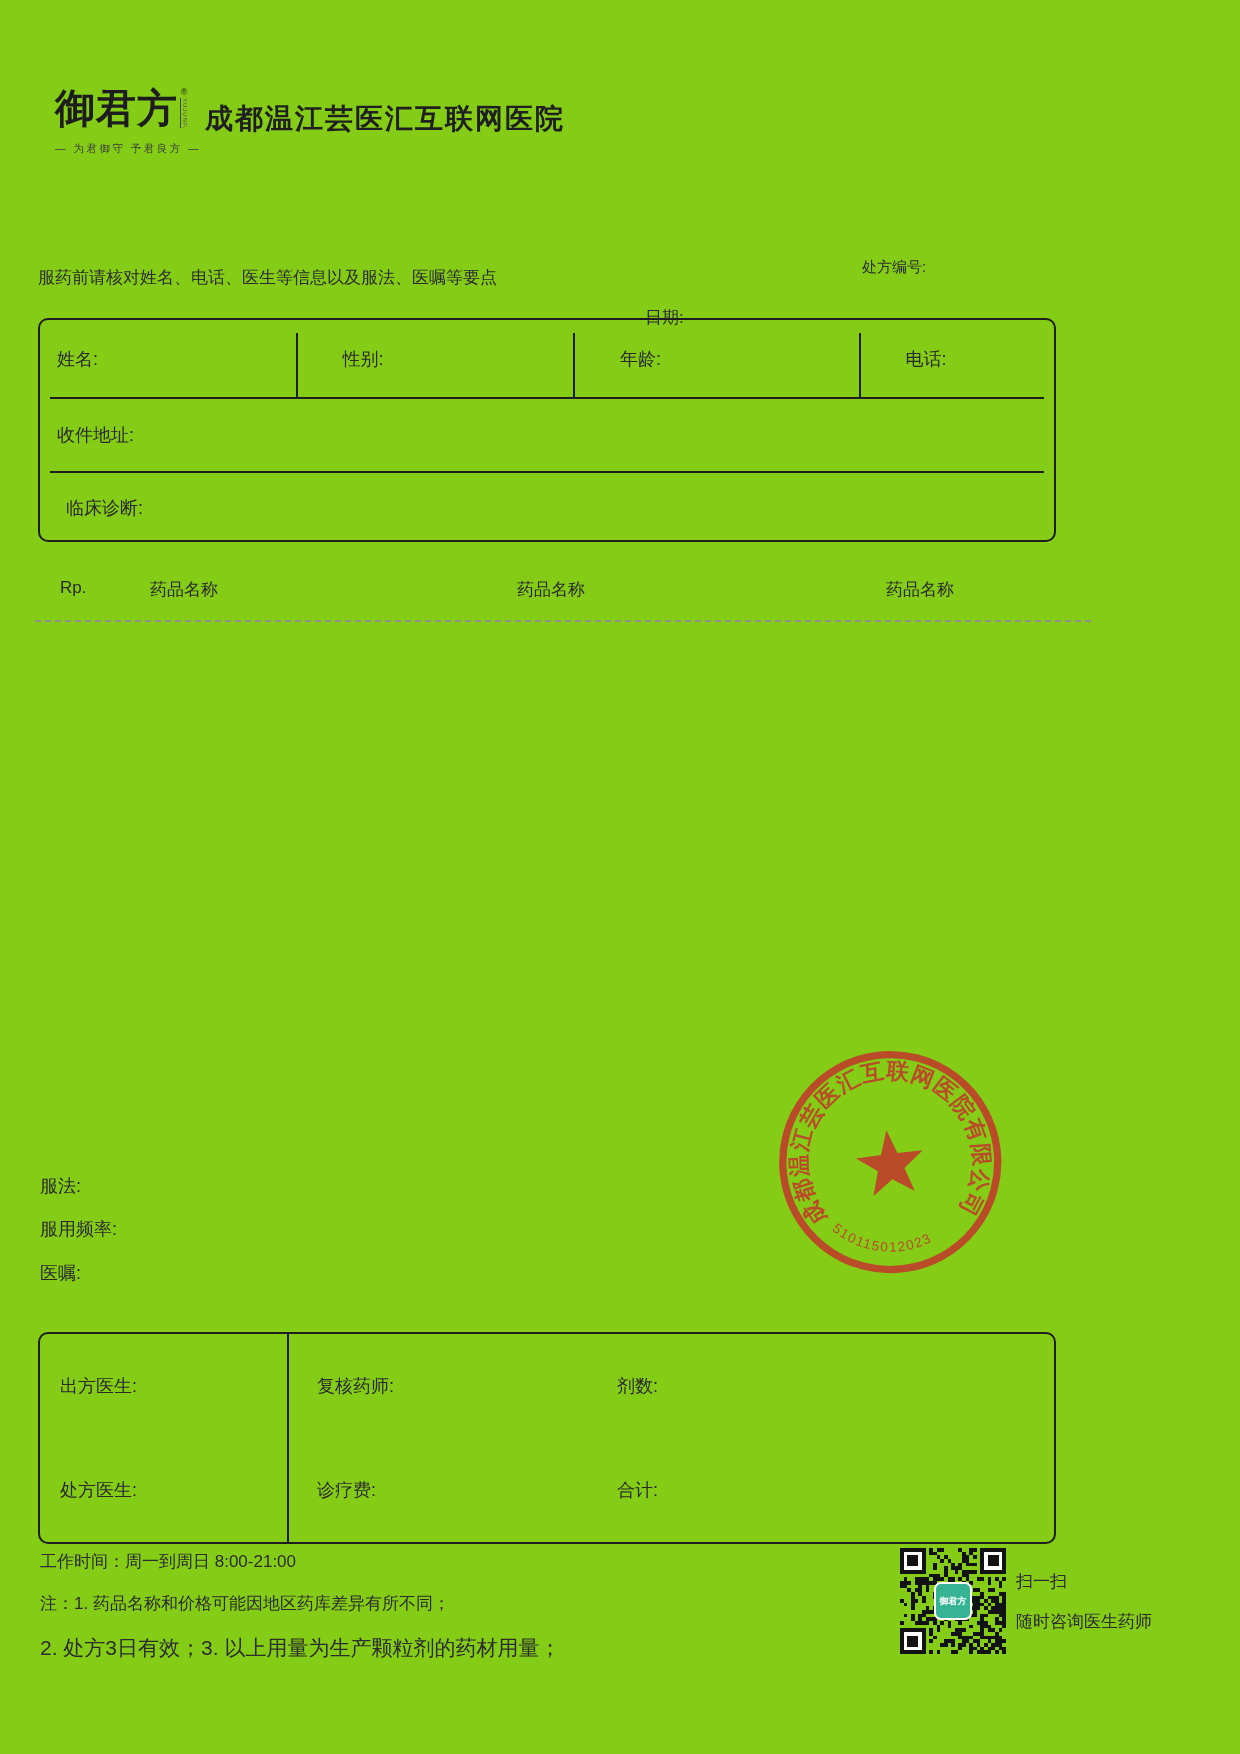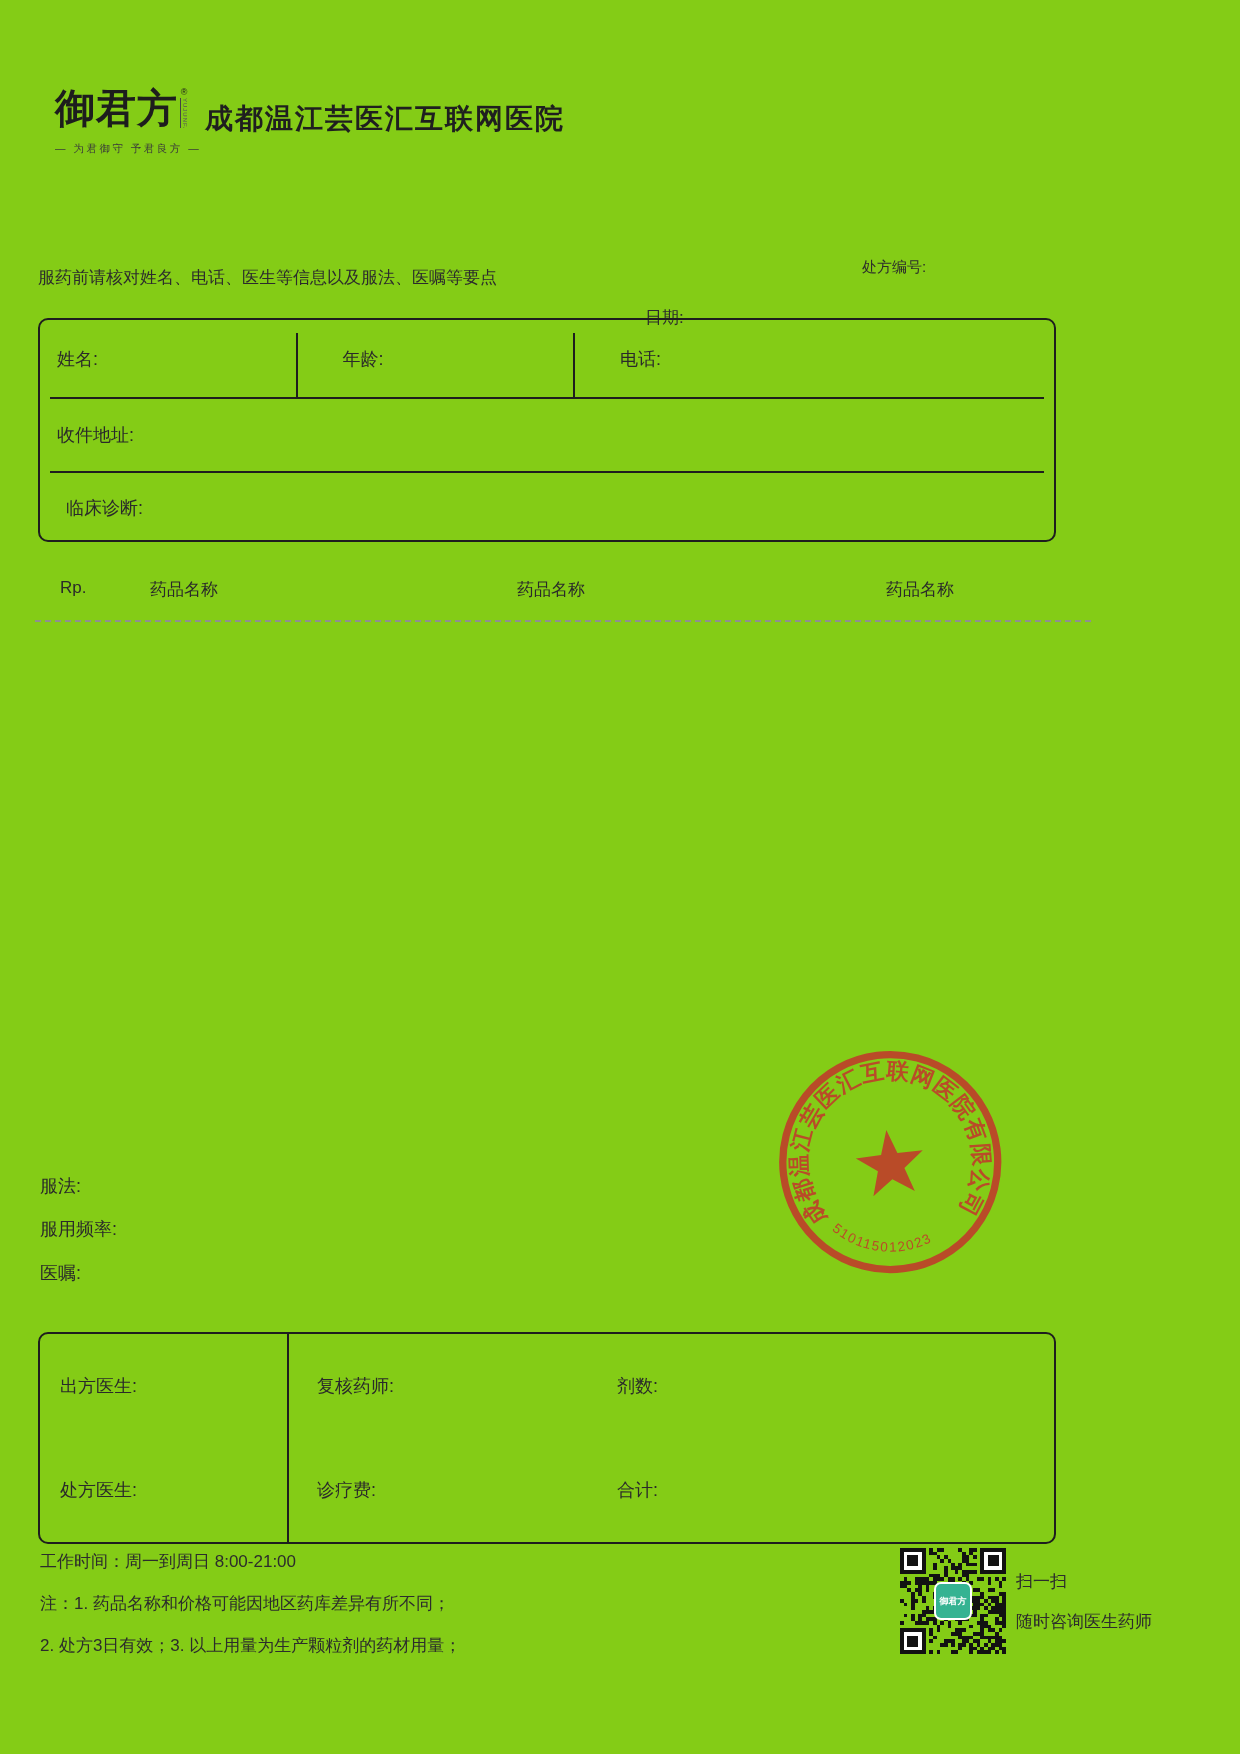--- a/index.html
+++ b/index.html
@@ -63,21 +63,21 @@
   .scol-left{width:249px;border-right:2px solid #1e1e1e;box-sizing:border-box;
              display:flex;flex-direction:column;}
   .scol-right{flex:1;display:grid;grid-template-columns:300px 1fr;grid-template-rows:1fr 1fr;}
   .scell{display:flex;align-items:center;font-size:18px;color:#2a2a2a;box-sizing:border-box;}
   .scol-left .scell{flex:1;padding-left:20px;}
   .scol-right .scell{padding-left:28px;}
 
   
   .hours{position:absolute;left:40px;top:1550px;font-size:17px;color:#2c2c2c;}
   .note1{position:absolute;left:40px;top:1592px;font-size:17px;color:#2c2c2c;}
-  .note2{position:absolute;left:40px;top:1634px;font-size:17px;color:#2c2c2c;}
+  .note2{position:absolute;left:40px;top:1634px;font-size:21px;color:#2c2c2c;}
   .qr{position:absolute;left:900px;top:1548px;width:106px;height:106px;}
   .qr svg{width:100%;height:100%;display:block;}
   .qr-badge{position:absolute;left:36px;top:36px;width:34px;height:34px;border-radius:5px;
             display:flex;align-items:center;justify-content:center;
             font-size:9px;font-weight:700;color:#fff;box-shadow:0 0 0 2px #fff;}
   .scan{position:absolute;left:1016px;top:1570px;font-size:17px;color:#2c2c2c;}
   .scan-sub{position:absolute;left:1016px;top:1610px;font-size:17px;color:#2c2c2c;}
 </style>
 </head>
 <body>
@@ -97,20 +97,24 @@
   <div class="hospital">成都温江芸医汇互联网医院</div>
 
   <div class="notice">服药前请核对姓名、电话、医生等信息以及服法、医嘱等要点</div>
   <div class="date-label">日期:</div>
   <div class="rxno-label">处方编号:</div>
 
   <div class="pbox">
     <div class="prow1">
       <div class="pcell">
         <span>姓名:</span>
+        <span class="vsep"></span>
+      </div>
+      <div class="pcell">
+        <span>性别:</span>
         <span class="vsep"></span>
       </div>
       <div class="pcell">
         <span>年龄:</span>
         <span class="vsep"></span>
       </div>
       <div class="pcell">
         <span>电话:</span>
       </div>
     </div>

